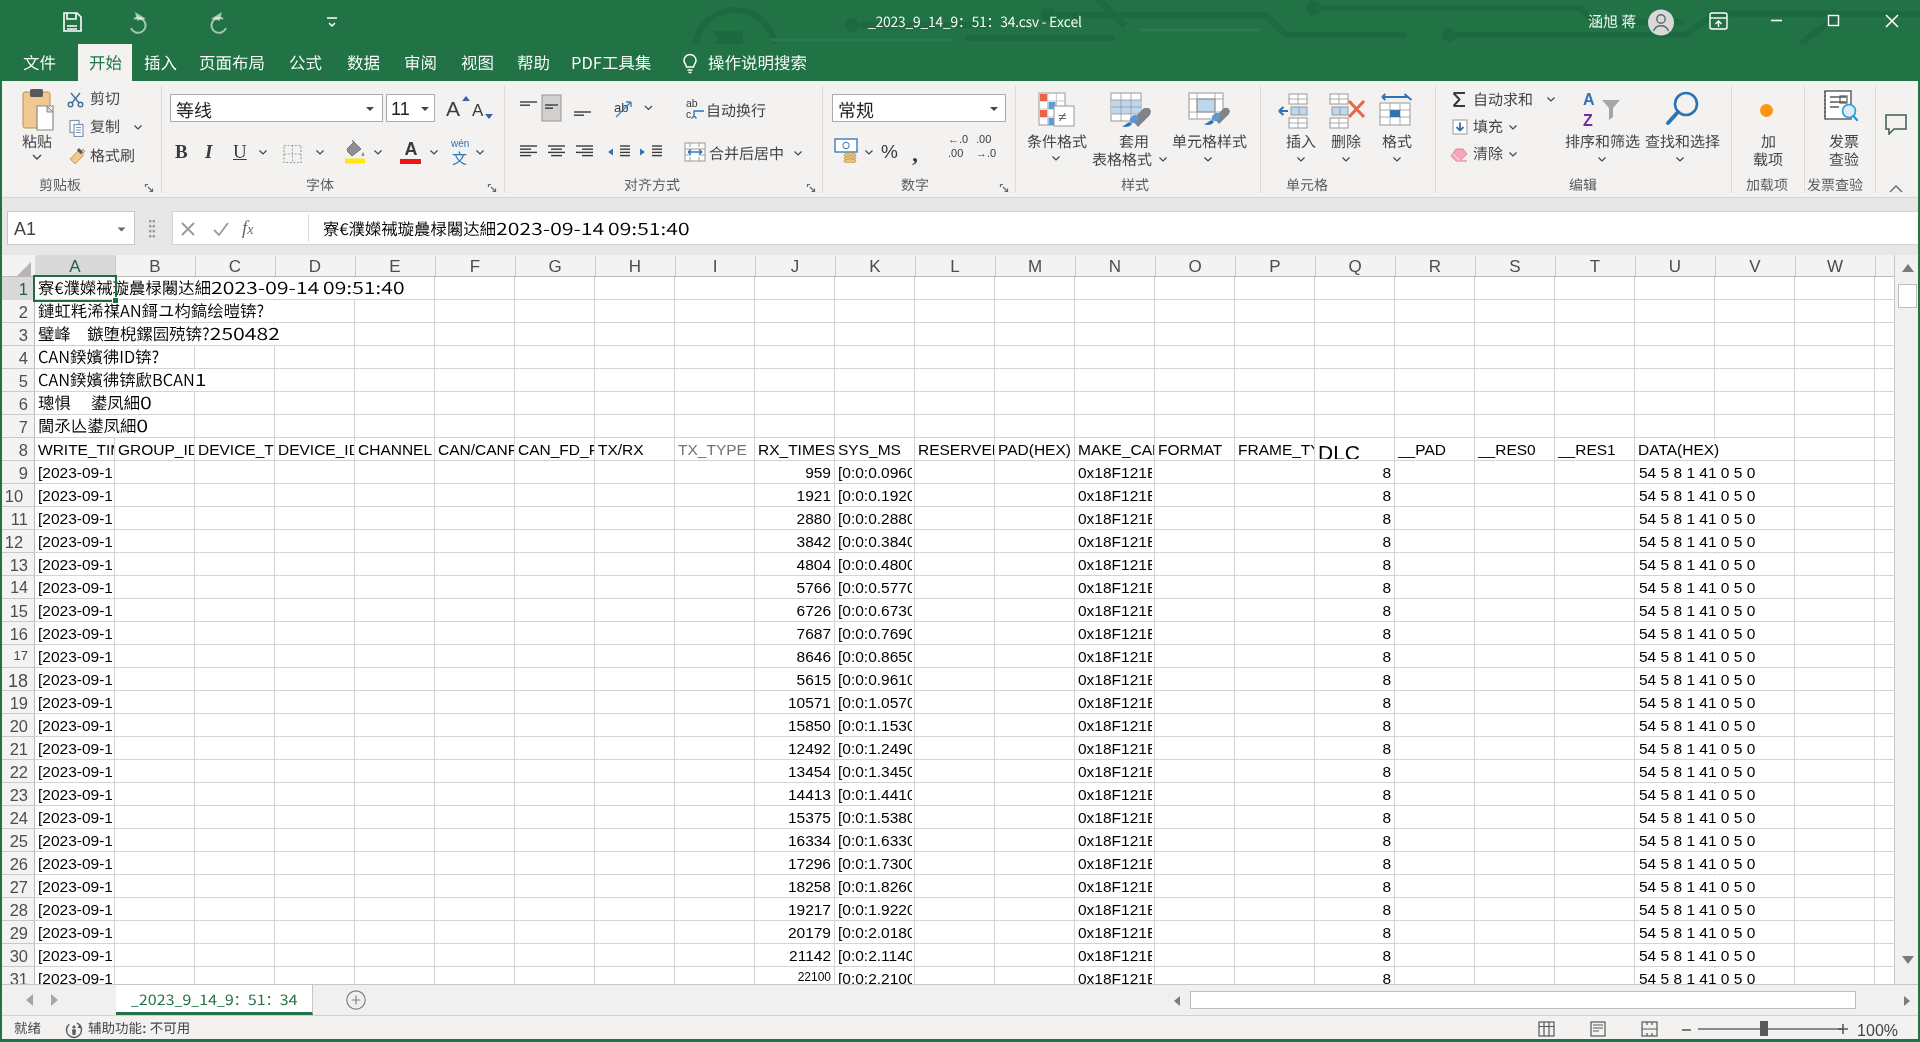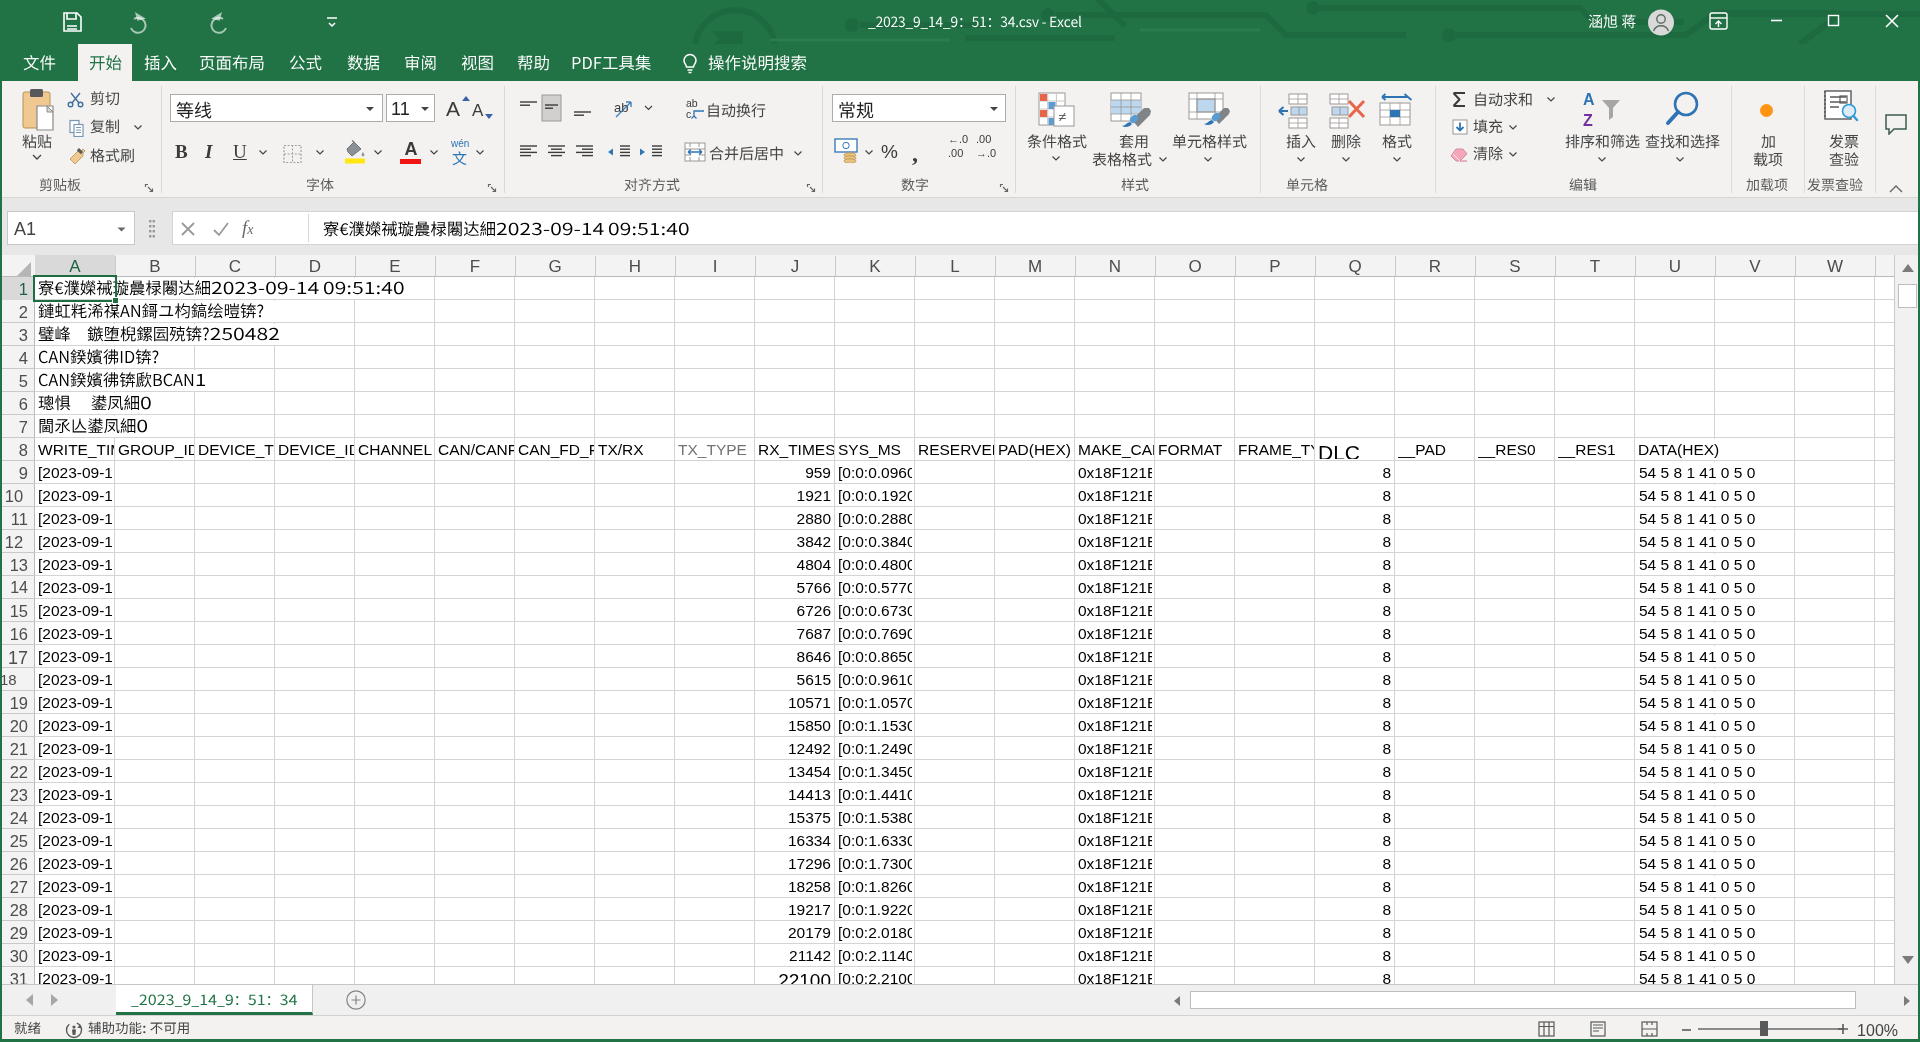--- a/index.html
+++ b/index.html
@@ -1052,22 +1052,22 @@
 <div class="a" style="left:0;top:418px;width:28px;height:17px;font-size:16.5px;color:#4d4d4d;text-align:right">7</div>
 <div class="a" style="left:0;top:441px;width:28px;height:17px;font-size:16.5px;color:#4d4d4d;text-align:right">8</div>
 <div class="a" style="left:0;top:464px;width:28px;height:17px;font-size:16.5px;color:#4d4d4d;text-align:right">9</div>
 <div class="a" style="left:0;top:487px;width:28px;height:17px;font-size:16.5px;color:#4d4d4d;text-align:center">10</div>
 <div class="a" style="left:0;top:510px;width:28px;height:17px;font-size:16.5px;color:#4d4d4d;text-align:right">11</div>
 <div class="a" style="left:0;top:533px;width:28px;height:17px;font-size:16.5px;color:#4d4d4d;text-align:center">12</div>
 <div class="a" style="left:0;top:556px;width:28px;height:17px;font-size:16.5px;color:#4d4d4d;text-align:right">13</div>
 <div class="a" style="left:0;top:579px;width:28px;height:17px;font-size:16px;color:#4d4d4d;text-align:right">14</div>
 <div class="a" style="left:0;top:602px;width:28px;height:17px;font-size:16.5px;color:#4d4d4d;text-align:right">15</div>
 <div class="a" style="left:0;top:625px;width:28px;height:17px;font-size:16.5px;color:#4d4d4d;text-align:right">16</div>
-<div class="a" style="left:0;top:648px;width:28px;height:17px;font-size:18px;color:#4d4d4d;text-align:right">17</div>
-<div class="a" style="left:0;top:671px;width:28px;height:17px;font-size:15px;color:#4d4d4d;">18</div>
+<div class="a" style="left:0;top:648px;width:28px;height:17px;font-size:13px;color:#4d4d4d;text-align:right">17</div>
+<div class="a" style="left:0;top:671px;width:28px;height:17px;font-size:18px;color:#4d4d4d;text-align:right">18</div>
 <div class="a" style="left:0;top:694px;width:28px;height:17px;font-size:16.5px;color:#4d4d4d;text-align:right">19</div>
 <div class="a" style="left:0;top:717px;width:28px;height:17px;font-size:16.5px;color:#4d4d4d;text-align:right">20</div>
 <div class="a" style="left:0;top:740px;width:28px;height:17px;font-size:16.5px;color:#4d4d4d;text-align:right">21</div>
 <div class="a" style="left:0;top:763px;width:28px;height:17px;font-size:16.5px;color:#4d4d4d;text-align:right">22</div>
 <div class="a" style="left:0;top:786px;width:28px;height:17px;font-size:16.5px;color:#4d4d4d;text-align:right">23</div>
 <div class="a" style="left:0;top:809px;width:28px;height:17px;font-size:16.5px;color:#4d4d4d;text-align:right">24</div>
 <div class="a" style="left:0;top:832px;width:28px;height:17px;font-size:16.5px;color:#4d4d4d;text-align:right">25</div>
 <div class="a" style="left:0;top:855px;width:28px;height:17px;font-size:16.5px;color:#4d4d4d;text-align:right">26</div>
 <div class="a" style="left:0;top:878px;width:28px;height:17px;font-size:16.5px;color:#4d4d4d;text-align:right">27</div>
 <div class="a" style="left:0;top:901px;width:28px;height:17px;font-size:16.5px;color:#4d4d4d;text-align:right">28</div>
@@ -1378,21 +1378,21 @@
 <div class="a" style="left:1078px;top:924px;width:74px;height:18px;font-size:15.5px;white-space:nowrap;overflow:hidden">0x18F121EF</div>
 <div class="a" style="left:1315px;top:924px;width:76px;height:18px;font-size:15.5px;text-align:right">8</div>
 <div class="a" style="left:1639px;top:924px;width:140px;height:18px;font-size:15.5px;white-space:nowrap">54 5 8 1 41 0 5 0</div>
 <div class="a" style="left:38px;top:947px;width:74px;height:18px;font-size:15.5px;white-space:nowrap;overflow:hidden">[2023-09-1</div>
 <div class="a" style="left:755px;top:947px;width:76px;height:18px;font-size:15.5px;text-align:right">21142</div>
 <div class="a" style="left:838px;top:947px;width:74px;height:18px;font-size:15.5px;white-space:nowrap;overflow:hidden">[0:0:2.11400</div>
 <div class="a" style="left:1078px;top:947px;width:74px;height:18px;font-size:15.5px;white-space:nowrap;overflow:hidden">0x18F121EF</div>
 <div class="a" style="left:1315px;top:947px;width:76px;height:18px;font-size:15.5px;text-align:right">8</div>
 <div class="a" style="left:1639px;top:947px;width:140px;height:18px;font-size:15.5px;white-space:nowrap">54 5 8 1 41 0 5 0</div>
 <div class="a" style="left:38px;top:970px;width:74px;height:18px;font-size:15.5px;white-space:nowrap;overflow:hidden">[2023-09-1</div>
-<div class="a" style="left:755px;top:970px;width:76px;height:18px;font-size:19px;text-align:right">22100</div>
+<div class="a" style="left:755px;top:970px;width:76px;height:18px;font-size:12px;text-align:right">22100</div>
 <div class="a" style="left:838px;top:970px;width:74px;height:18px;font-size:15.5px;white-space:nowrap;overflow:hidden">[0:0:2.21000</div>
 <div class="a" style="left:1078px;top:970px;width:74px;height:18px;font-size:15.5px;white-space:nowrap;overflow:hidden">0x18F121EF</div>
 <div class="a" style="left:1315px;top:970px;width:76px;height:18px;font-size:15.5px;text-align:right">8</div>
 <div class="a" style="left:1639px;top:970px;width:140px;height:18px;font-size:15.5px;white-space:nowrap">54 5 8 1 41 0 5 0</div>
 <div class="a" style="left:1894px;top:255px;width:1px;height:729px;background:#c9c9c9"></div>
 <div class="a" style="left:1895px;top:255px;width:25px;height:729px;background:#f1f1f1"></div>
 <svg class="a" style="left:1899px;top:260px" width="18" height="18" viewBox="0 0 18 18">
     <path d="M9 4 L15 12 H3 Z" fill="#7b7b7b"></path>
   </svg>
 <div class="a" style="left:1898px;top:284px;width:19px;height:24px;background:#fff;border:1px solid #bdbdbd"></div>

